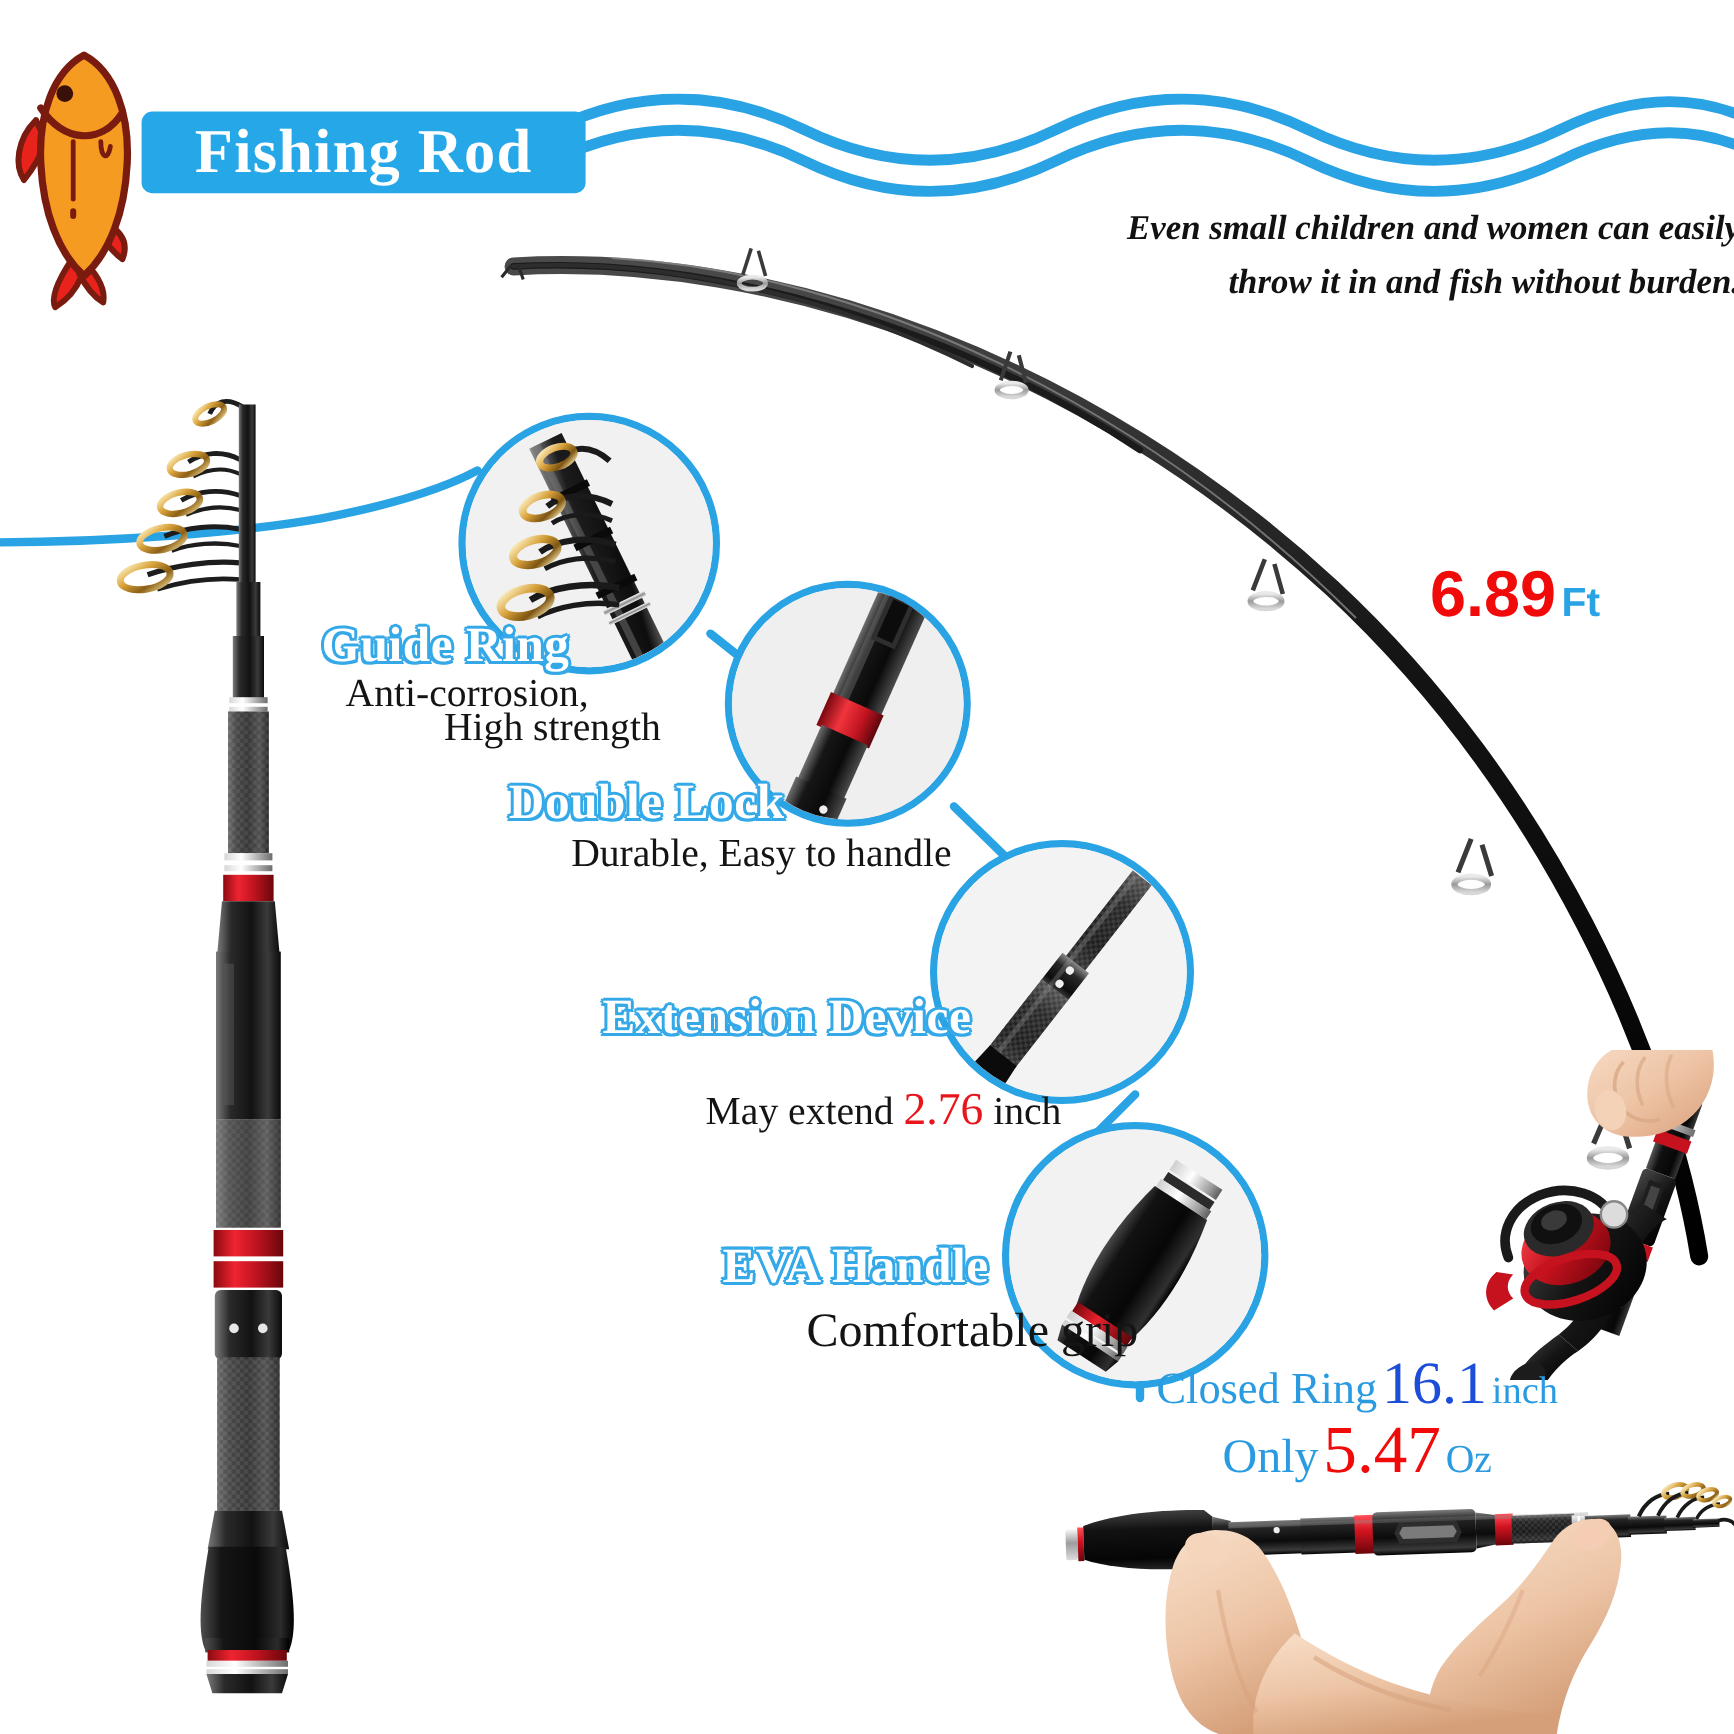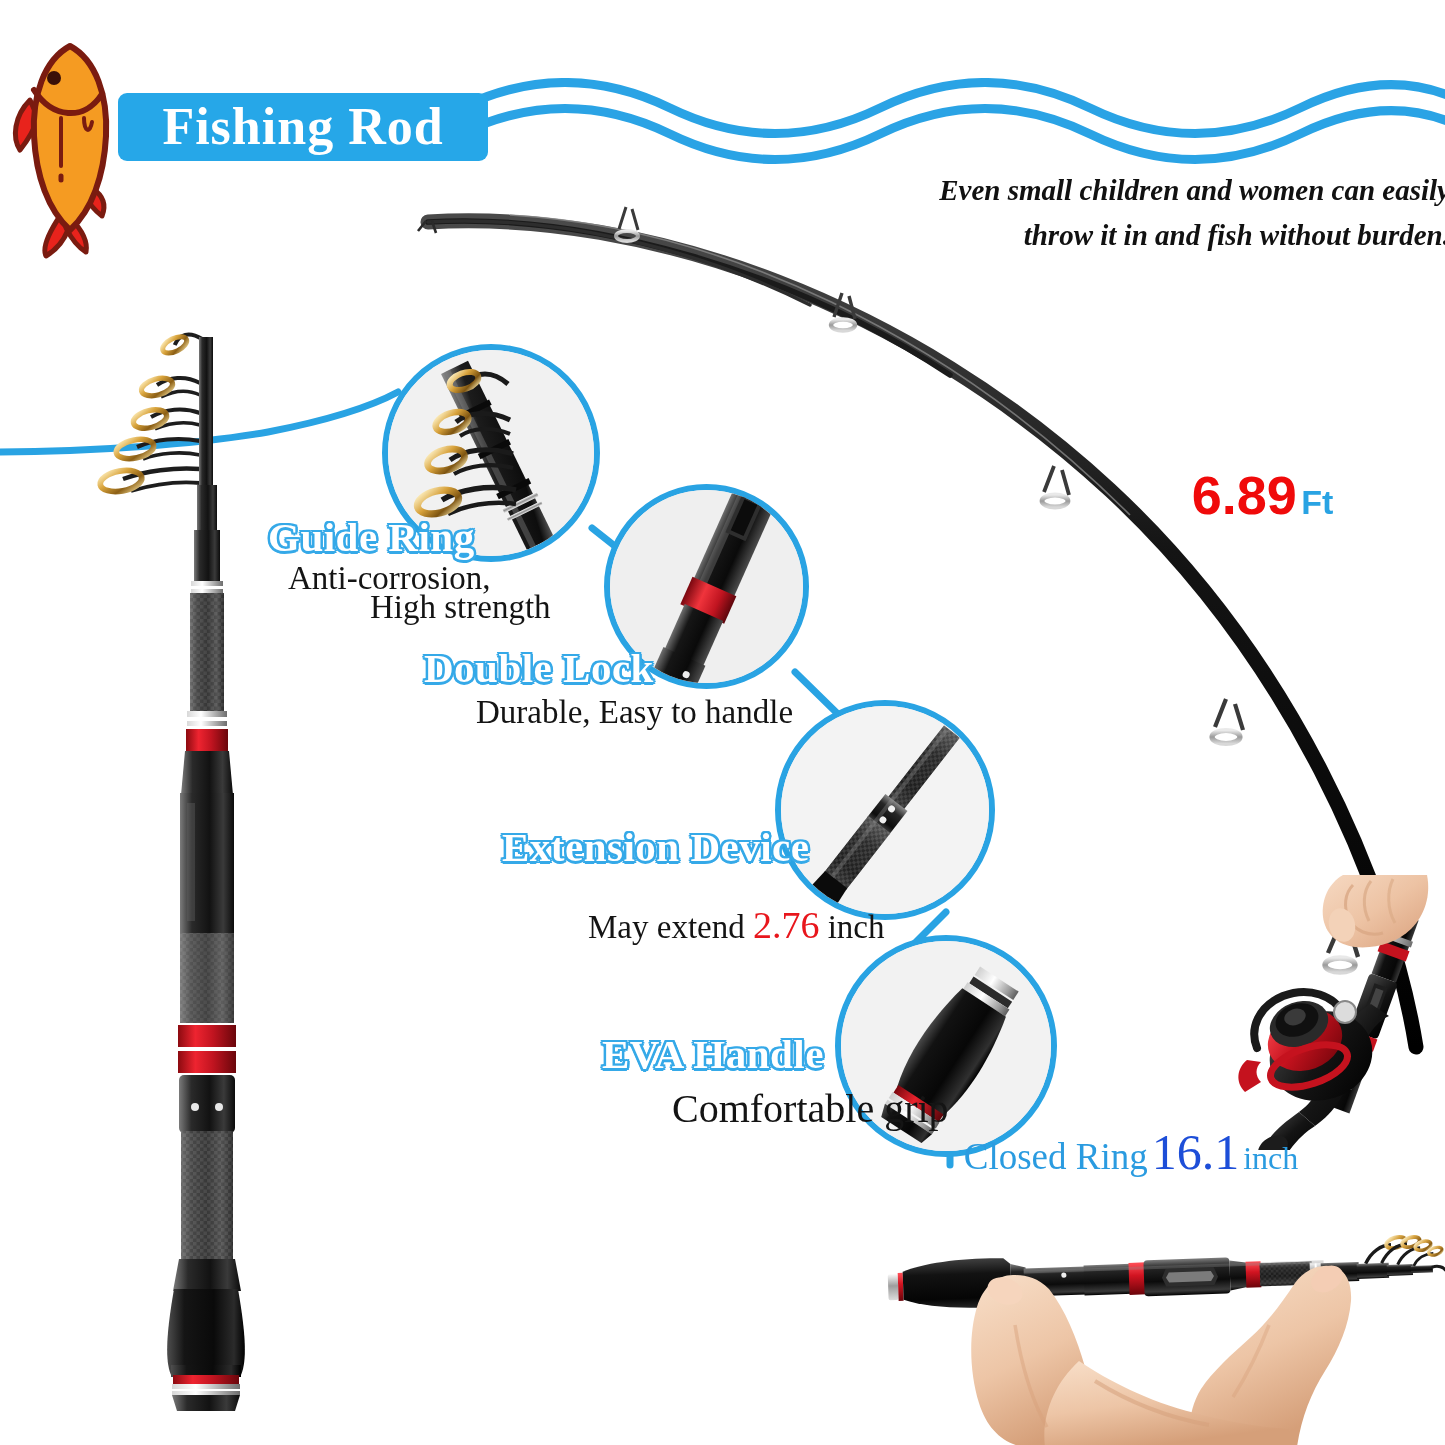--- a/index.html
+++ b/index.html
@@ -516,20 +516,21 @@
 
   <div class="abs cl-title" id="lbl-eva-title">EVA Handle</div>
   <div class="abs cl-sub" id="lbl-eva-sub">Comfortable grip</div>
 
   <div class="abs" id="stat-total">
     <div class="st-line2"><span class="st-num">6.89</span> <span class="st-unit">Ft</span></div>
   </div>
 
   <div class="abs" id="stat-closed">
     <div class="sc-row"><span class="sc-lbl">Closed Ring</span> <span class="sc-num">16.1</span> <span class="sc-unit">inch</span></div>
+    <div class="sc-row sc-row2"><span class="sc-lbl2">Only</span> <span class="sc-num2">5.47</span> <span class="sc-unit2">Oz</span></div>
   </div>
 
   <svg class="abs" id="hand-reel" viewBox="0 0 225 275">
     <defs>
       <linearGradient id="skinG" x1="0" y1="0" x2="1" y2="1">
         <stop offset="0" stop-color="#F6D9C2"></stop>
           <stop offset="0.5" stop-color="#EDC3A4"></stop>
         <stop offset="1" stop-color="#D9A07C"></stop>
       </linearGradient>
       <linearGradient id="hrTube" x1="0" y1="0" x2="1" y2="0">

